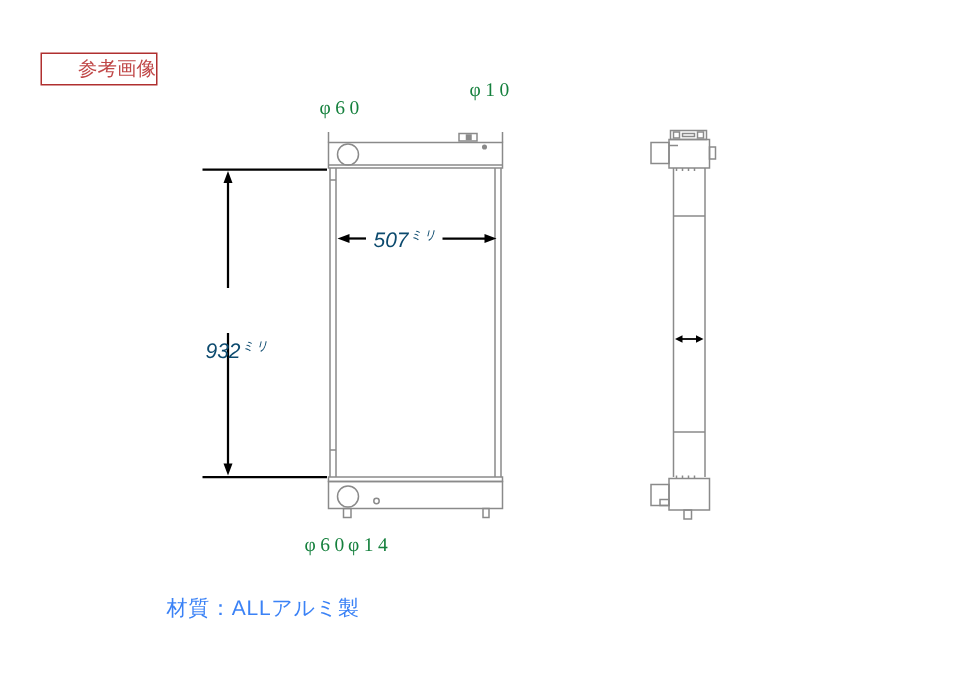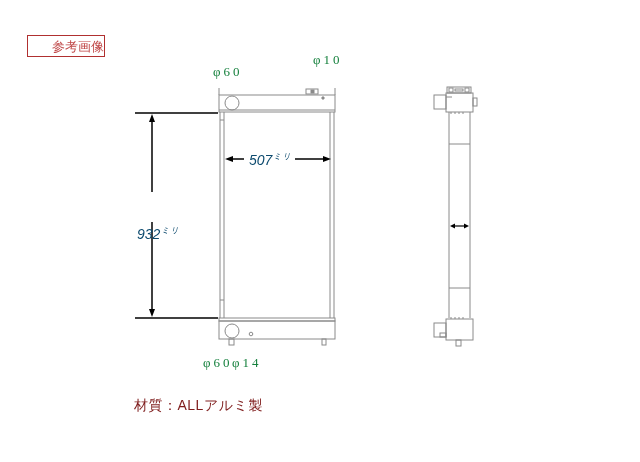--- a/index.html
+++ b/index.html
@@ -7,21 +7,21 @@
   .ref-label {
     position:absolute; left:27px; top:35px; width:78px; height:22px;
     border:1.5px solid #b03030; color:#c04848; font-size:13px; line-height:22px;
     text-align:right; box-sizing:border-box;
   }
   .dim-text { position:absolute; color:#15803d; font-size:13px; letter-spacing:3px; font-family:Liberation Serif, serif; }
   .measure { position:absolute; color:#0c4a6e; font-size:14px; font-family:"Liberation Sans", sans-serif;font-style:italic; }
   .measure .unit { font-size:8px; vertical-align:super; margin-left:1px; letter-spacing:1px; }
   .core-label { position:absolute; left:497px; top:208px; font-size:13px; color:#111; font-weight:bold; line-height:19px; font-family:"Liberation Sans", sans-serif; }
   .core-label .unit { font-size:8px; vertical-align:super; }
-  .material { position:absolute; left:111px; top:397px; font-size:14px; color:#7f1d1d; font-family:"Liberation Sans", sans-serif; letter-spacing:0.5px;margin-left:23px; }
+  .material { position:absolute; left:111px; top:397px; font-size:14px; color:#3b82f6; font-family:"Liberation Sans", sans-serif; letter-spacing:0.5px; }
   svg { position:absolute; left:0; top:0; }
 </style>
 </head>
 <body>
 
 <div class="ref-label">参考画像</div>
 
 <div class="dim-text" style="left:213px;top:64px;">φ60</div>
 <div class="dim-text" style="left:313px;top:52px;">φ10</div>
 <div class="dim-text" style="left:203px;top:355px;">φ60</div>

